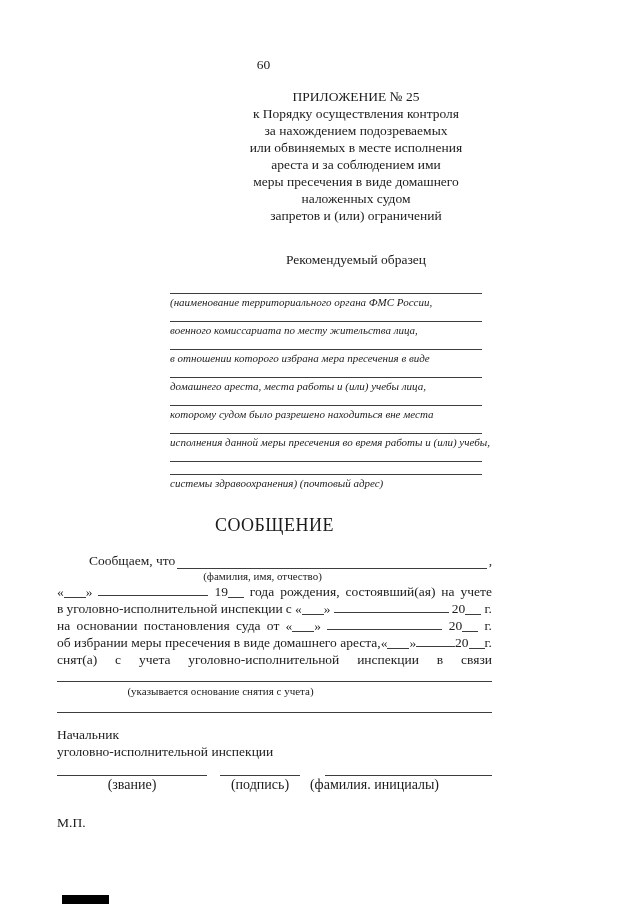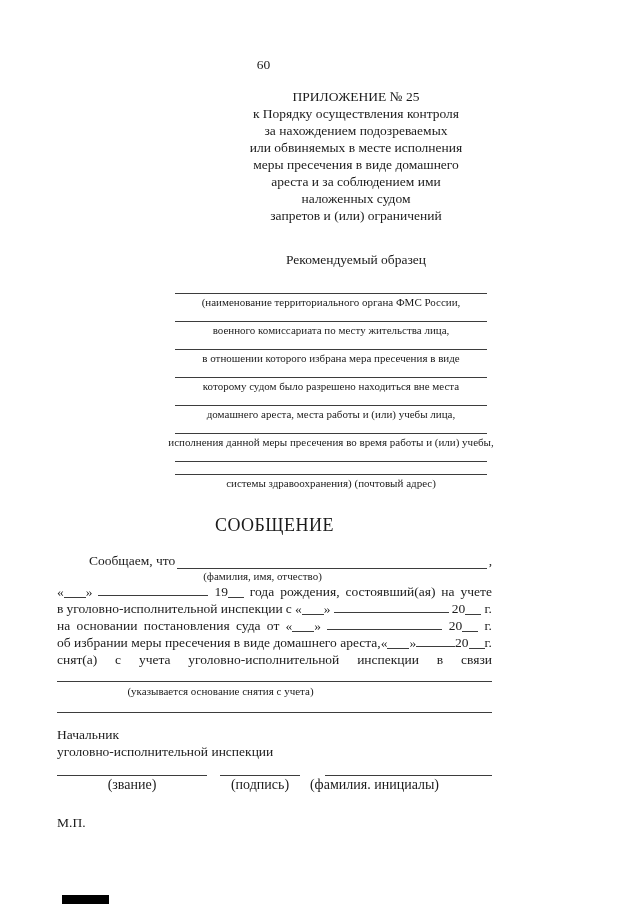--- a/index.html
+++ b/index.html
@@ -15,21 +15,21 @@
     overflow:hidden;
   }
   .pagenum { text-align:center; transform:translateX(-11px); line-height:14px; }
 
   .head-block { width:272px; margin:16px 0 0 auto; text-align:center; line-height:17px; }
   .head-block div { white-space:nowrap; }
 
   .rec { width:272px; margin:27px 0 0 auto; text-align:center; line-height:17px; }
 
   .addr { width:322px; margin:25px 0 0 auto; }
-  .addr-row { display:flex; flex-direction:column; align-items:center; margin-bottom:12px; }
+  .addr-row { display:flex; flex-direction:column; align-items:flex-start; margin-bottom:12px;font-style:italic; }
   .addr-rule { width:97%; height:1px; background:#3d3d3d; }
   .addr-cap { font-size:11px; line-height:14px; padding-top:1px; white-space:nowrap; }
 
   .msg-title { text-align:center; font-size:18px; letter-spacing:0.5px; margin-top:27px; line-height:16px; }
 
   .para { margin-top:19px; }
   .line { height:17px; }
   .intro { display:flex; align-items:flex-end; }
   .intro .prefix { margin-left:32px; white-space:nowrap; }
   .fill { flex:1; height:14px; border-bottom:1px solid #3d3d3d; margin:0 2px; }
@@ -64,22 +64,22 @@
 
 <div class="page">
 
   <div class="pagenum">60</div>
 
   <div class="head-block">
     <div>ПРИЛОЖЕНИЕ № 25</div>
     <div>к Порядку осуществления контроля</div>
     <div>за нахождением подозреваемых</div>
     <div>или обвиняемых в месте исполнения</div>
+    <div>ареста и за соблюдением ими</div>
     <div>меры пресечения в виде домашнего</div>
-    <div>ареста и за соблюдением ими</div>
     <div>наложенных судом</div>
     <div>запретов и (или) ограничений</div>
   </div>
 
   <div class="rec">Рекомендуемый образец</div>
 
   <div class="addr">
     <div class="addr-row">
       <div class="addr-rule"></div>
       <div class="addr-cap">(наименование территориального органа ФМС России,</div>
@@ -87,25 +87,25 @@
     <div class="addr-row">
       <div class="addr-rule"></div>
       <div class="addr-cap">военного комиссариата по месту жительства лица,</div>
     </div>
     <div class="addr-row">
       <div class="addr-rule"></div>
       <div class="addr-cap">в отношении которого избрана мера пресечения в виде</div>
     </div>
     <div class="addr-row">
       <div class="addr-rule"></div>
+      <div class="addr-cap">домашнего ареста, места работы и (или) учебы лица,</div>
+    </div>
+    <div class="addr-row">
+      <div class="addr-rule"></div>
       <div class="addr-cap">которому судом было разрешено находиться вне места</div>
-    </div>
-    <div class="addr-row">
-      <div class="addr-rule"></div>
-      <div class="addr-cap">домашнего ареста, места работы и (или) учебы лица,</div>
     </div>
     <div class="addr-row">
       <div class="addr-rule"></div>
       <div class="addr-cap">исполнения данной меры пресечения во время работы и (или) учебы,</div>
     </div>
     <div class="addr-row">
       <div class="addr-rule"></div>
     </div>
     <div class="addr-row">
       <div class="addr-rule"></div>

